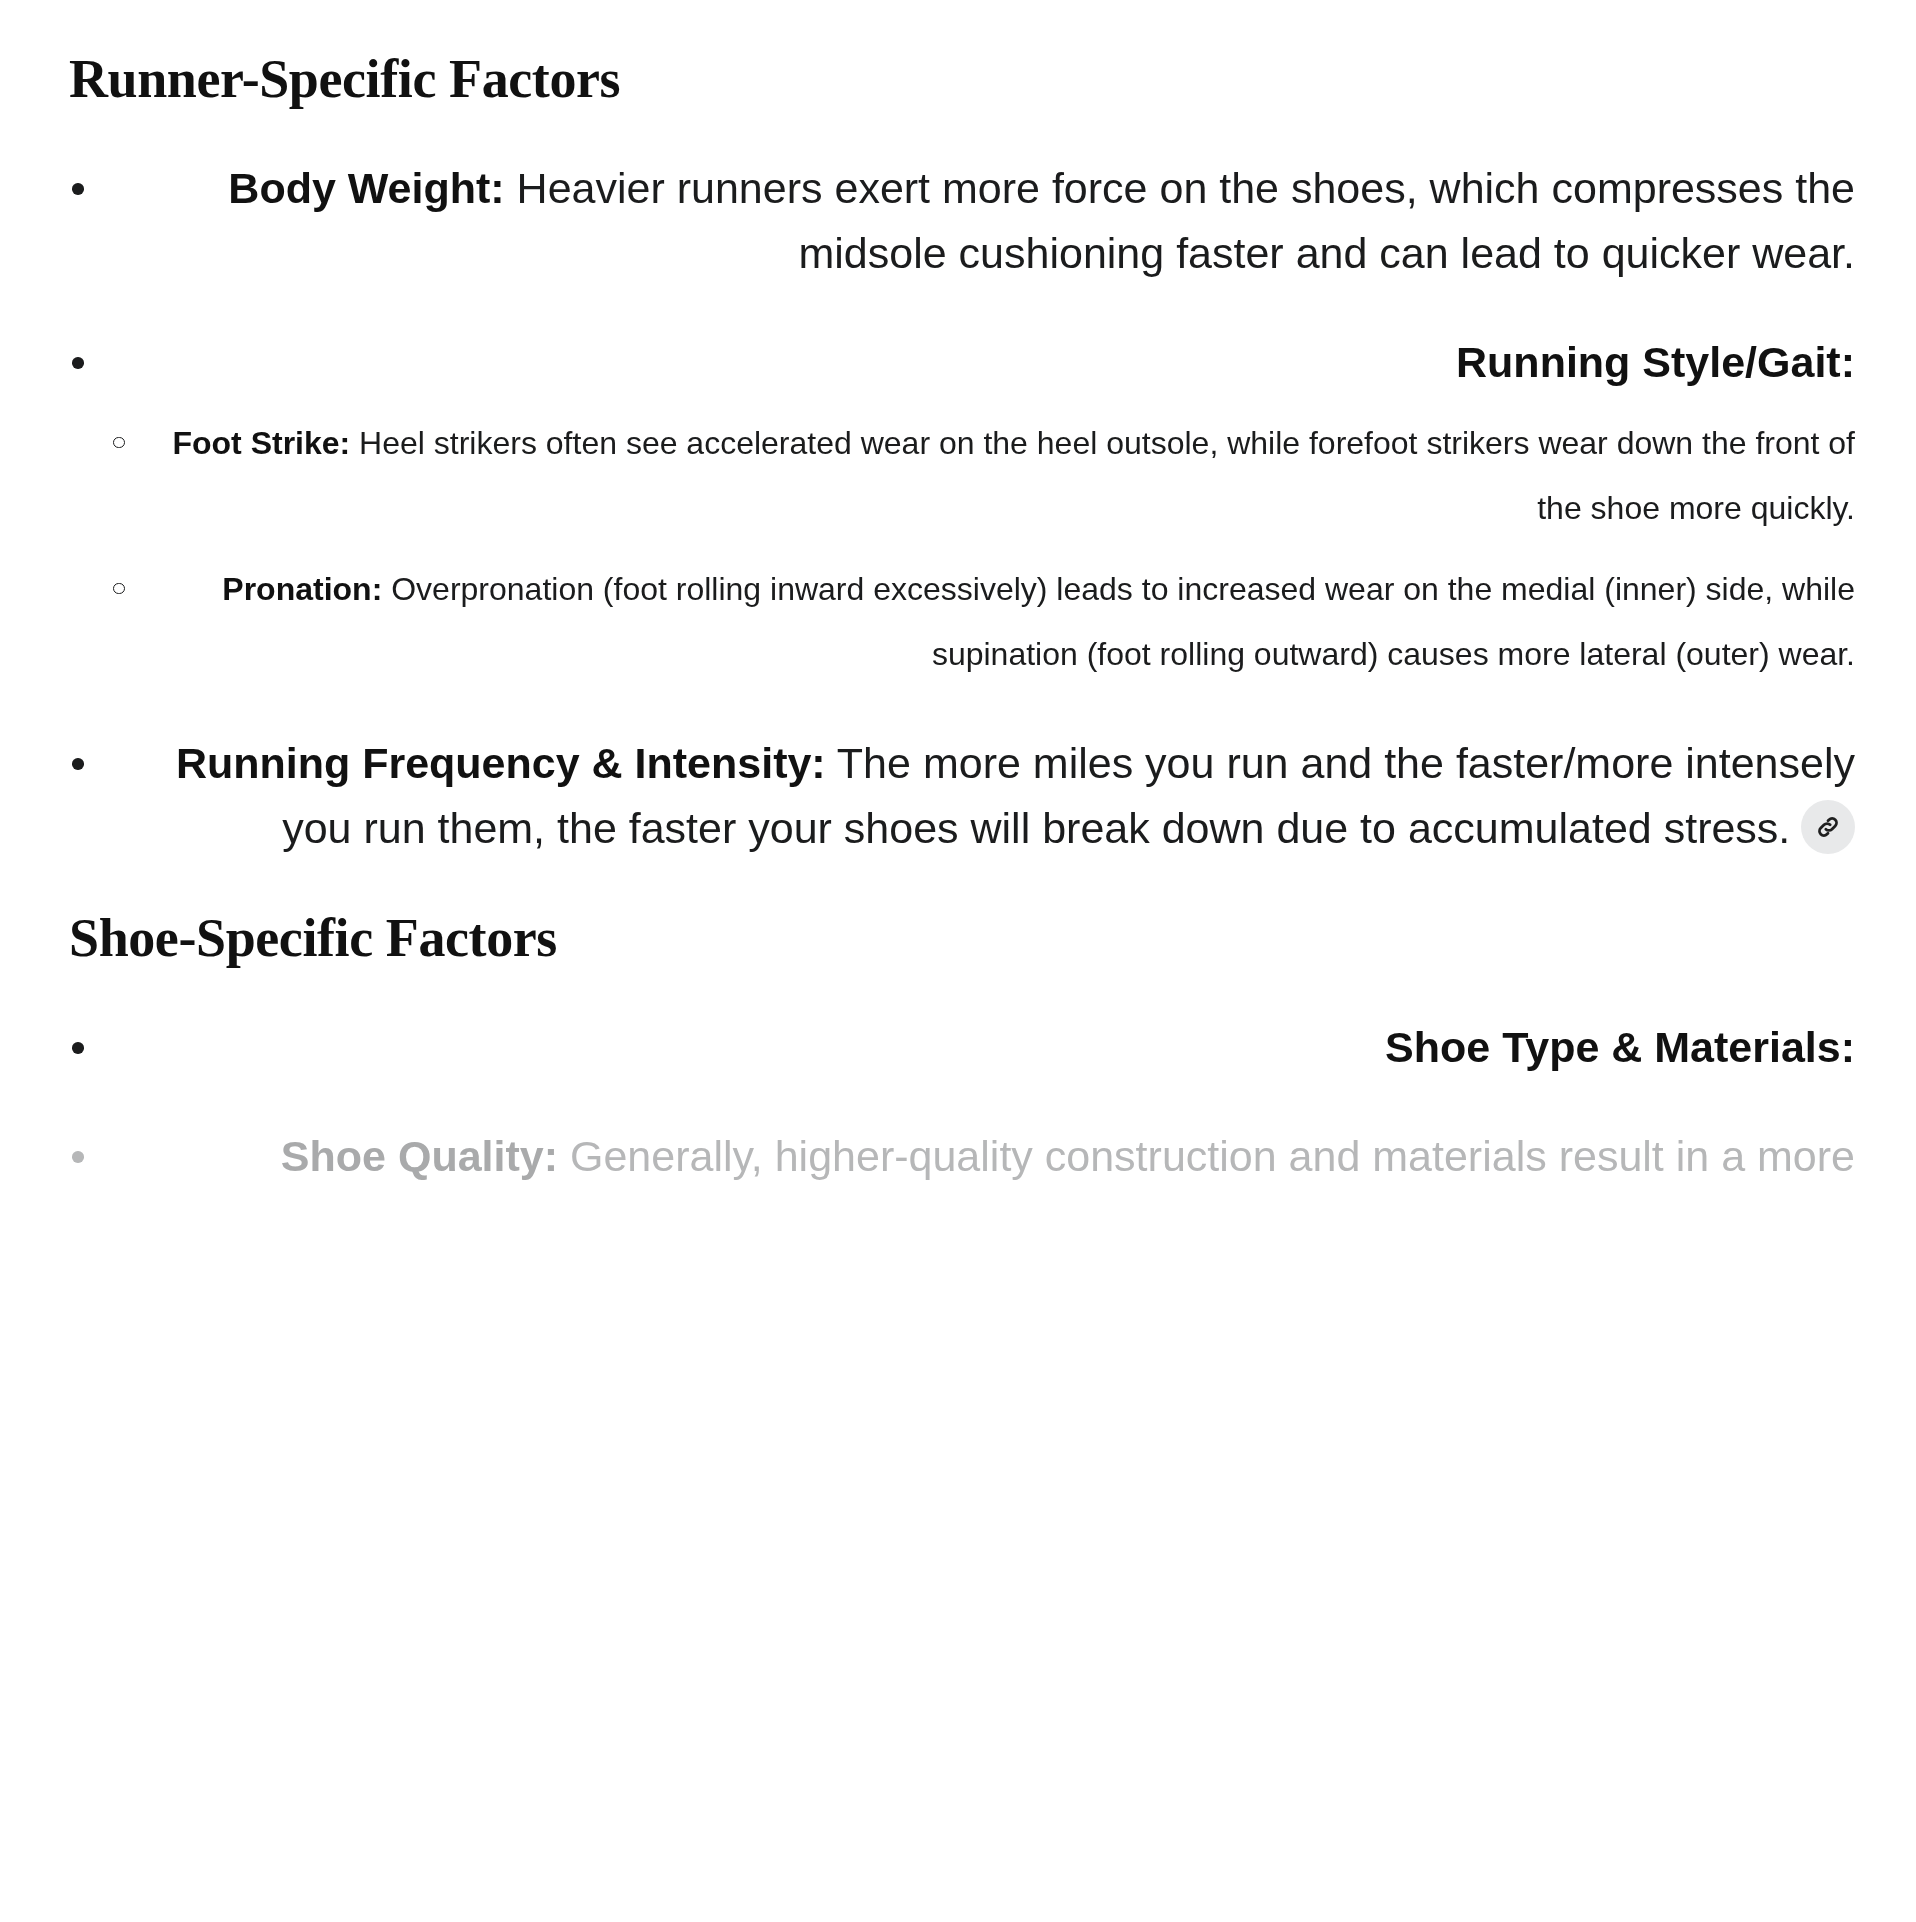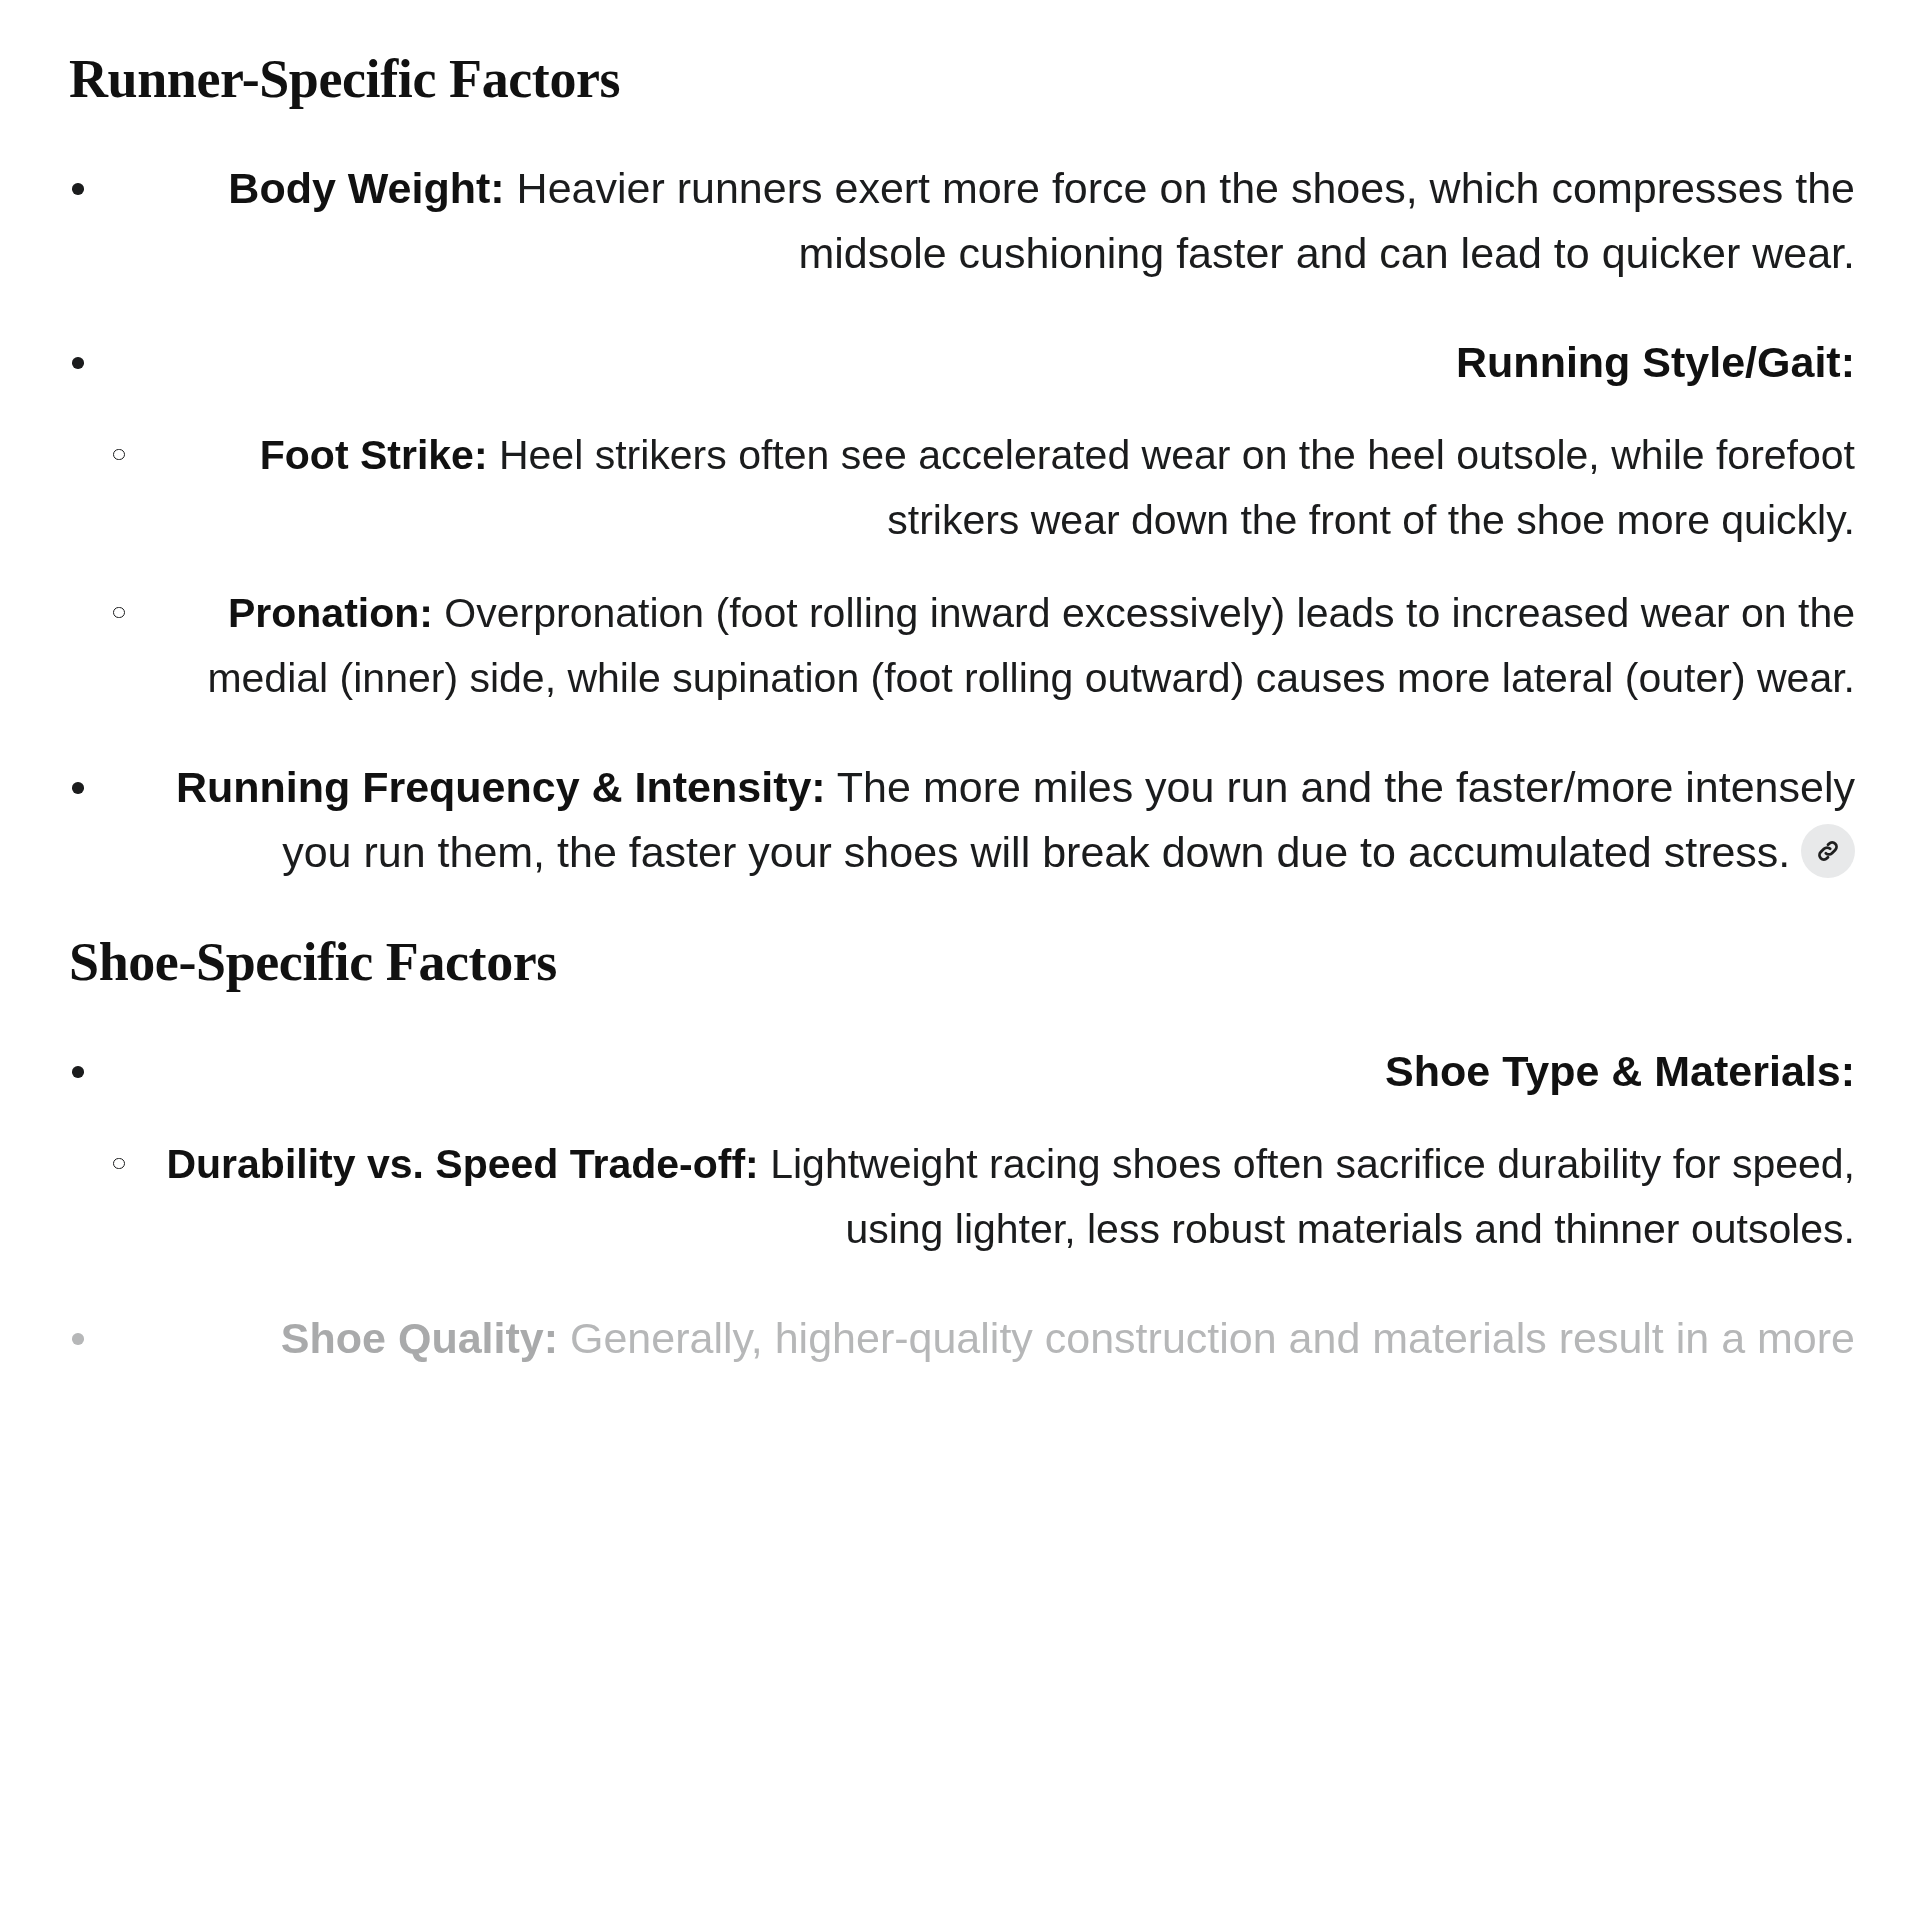--- a/index.html
+++ b/index.html
@@ -51,23 +51,23 @@
     top: 27px;
     width: 11.5px;
     height: 11.5px;
     border-radius: 50%;
     background: #1b1c1d;
   }
   ul.sub { margin: 0; padding: 0; }
   li.l2 {
     position: relative;
     padding-left: 44px;
-    font-size: 41px;
+    font-size: 32px;
     line-height: 65px;
-    margin-top: 28px;
+    margin-top: 16px;
   }
   li.l2 > .bullet {
     position: absolute;
     left: 0px;
     top: 26px;
     width: 9.2px;
     height: 9.2px;
     border-radius: 50%;
     border: 1.9px solid #1b1c1d;
     background: transparent;
@@ -143,24 +143,20 @@
   </ul>
 
   <h2 class="second">Shoe-Specific Factors</h2>
 
   <ul>
     <li class="l1">
       <span class="bullet"></span>
       <b>Shoe Type &amp; Materials:</b>
       <div class="sub-wrap">
         <ul class="sub">
-          <li class="l2">
-            <span class="bullet"></span>
-            <b>Durability vs. Speed Trade-off:</b><span> Lightweight racing shoes often sacrifice durability for speed, using lighter, less robust materials and thinner outsoles.</span>
-          </li>
         </ul>
       </div>
     </li>
 
     <li class="l1 faded">
       <span class="bullet"></span>
       <b>Shoe Quality:</b><span> Generally, higher-quality construction and materials result in a more</span>
     </li>
   </ul>
 </div>

